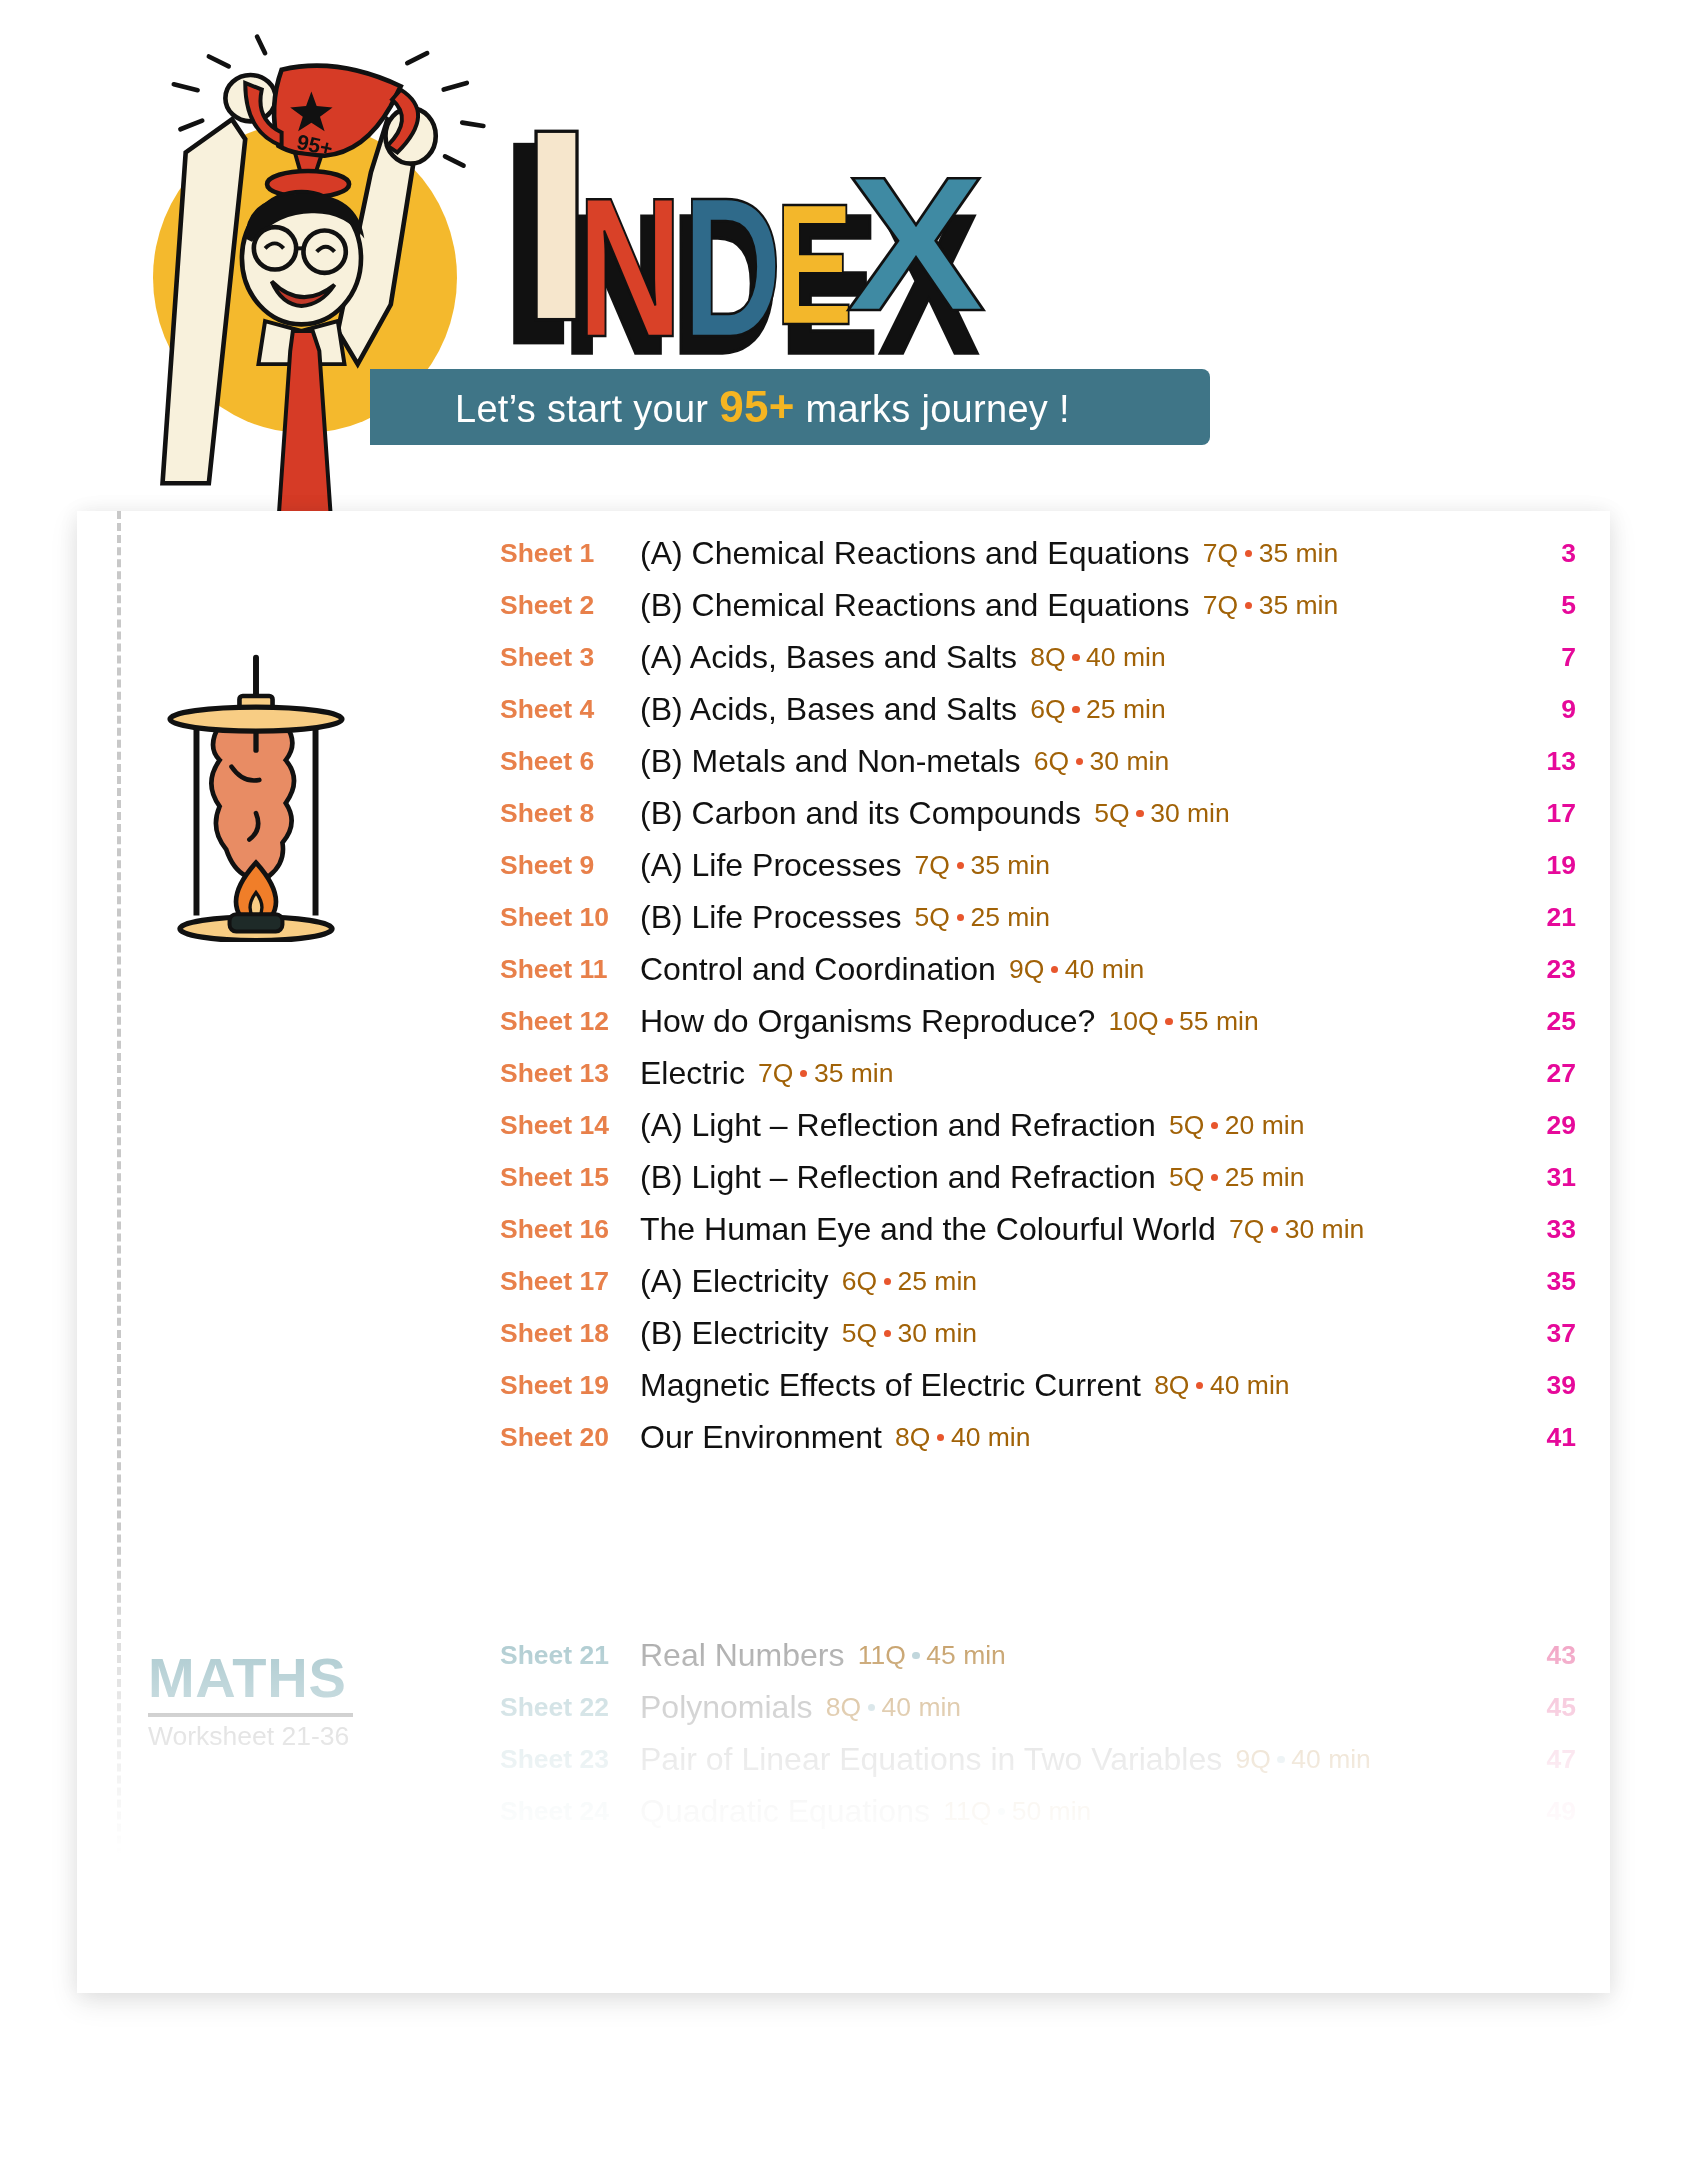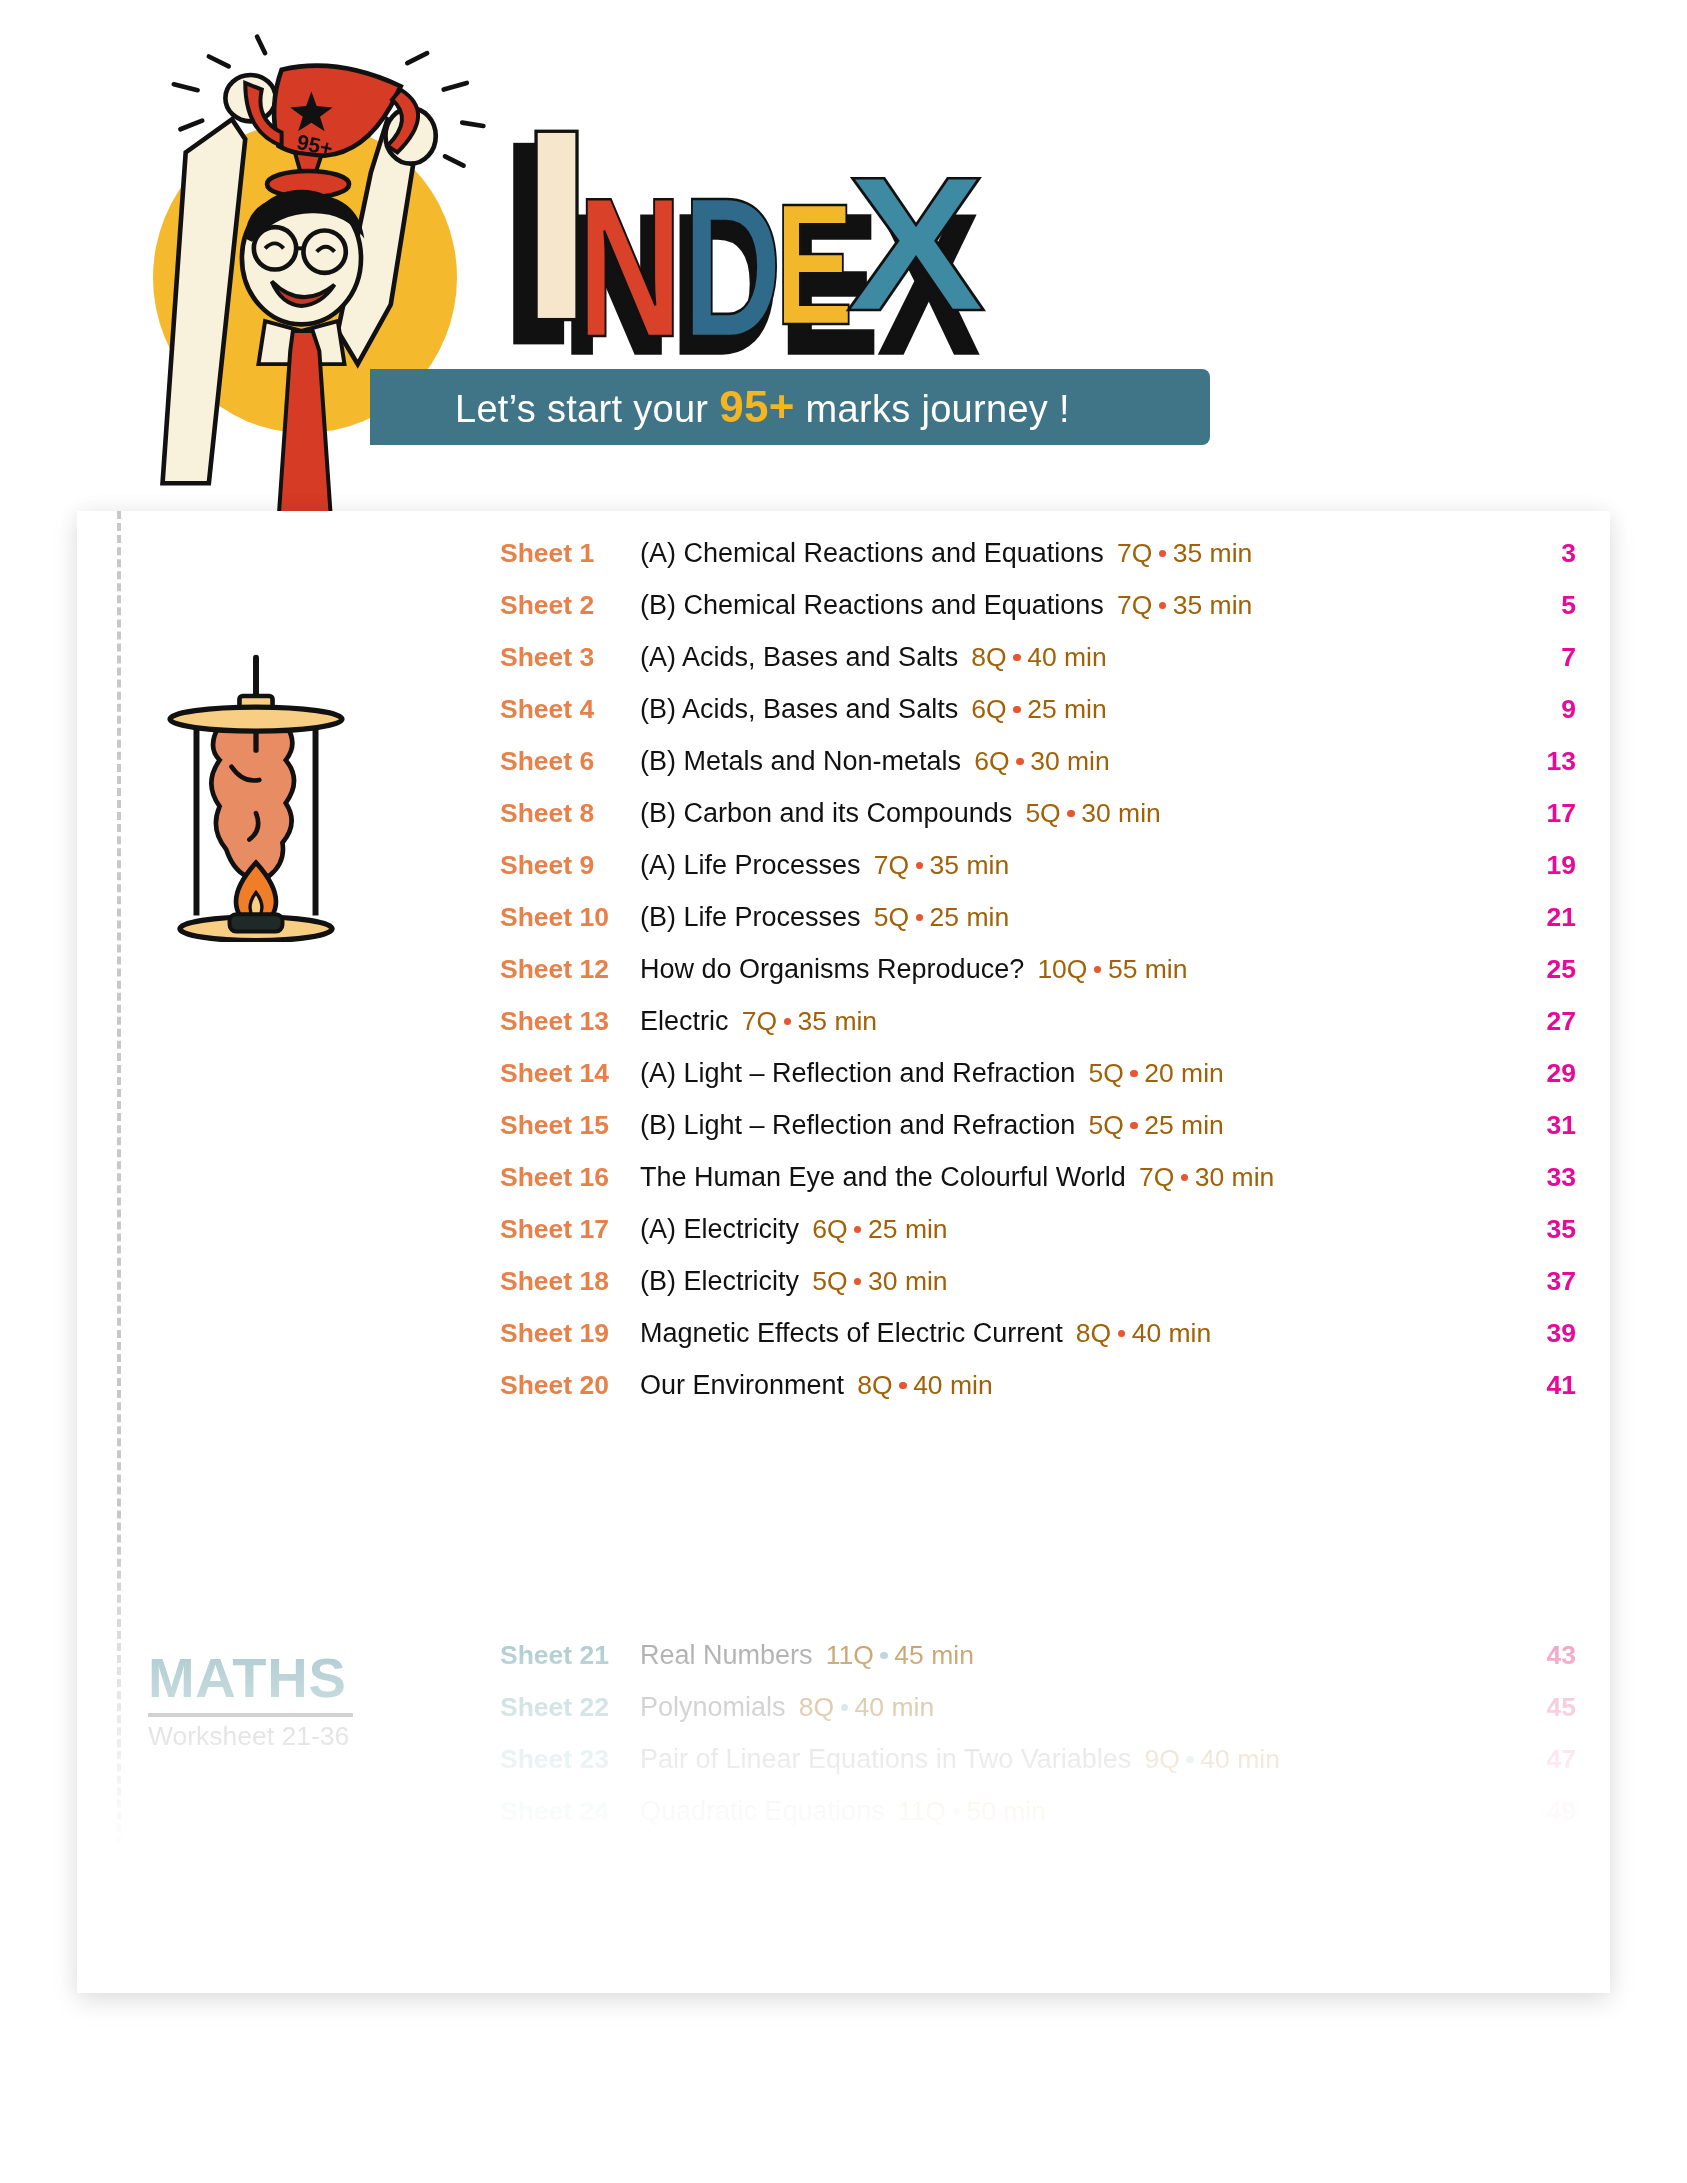--- a/index.html
+++ b/index.html
@@ -30,21 +30,21 @@
   .dashed { position: absolute; left: 40px; top: 0; height: 1429px; width: 0;
             border-left: 4px dashed #c8c8c8; }
   .section-head { position: absolute; left: 71px; }
   .section-title { font-weight: bold; font-size: 56px; line-height: 1; letter-spacing: 0.7px; margin: 0; }
   .section-rule { height: 4.6px; width: 251px; margin-top: 6.6px; }
   .section-sub { font-size: 26.5px; color: #6b6b6b; margin-top: 4px; }
 
   .rows { position: absolute; left: 423px; right: 34px; }
   .row { position: relative; height: 52px; display: flex; align-items: center; white-space: nowrap; }
   .row .sheet { font-weight: bold; font-size: 26.5px; width: 140px; flex: 0 0 140px; }
-  .row .title { font-size: 27px; color: #111111; }
+  .row .title { font-size: 32px; color: #111111; }
   .row .meta  { font-size: 26.5px; color: #a16207; margin-left: 13.2px; }
   .row .dot   { display: inline-block; width: 7.3px; height: 7.3px; border-radius: 50%;
                 margin: 0 6.6px; vertical-align: middle; position: relative; top: -1.3px; }
   .row .page  { position: absolute; right: 0; font-weight: bold; font-size: 26.5px; }
 
   .science .sheet { color: #e8804a; }
   .science .dot { background: #e8562d; }
   .science .page { color: #e6099a; }
 
   .maths .sheet { color: #7aaab3; }
@@ -182,20 +182,26 @@
         <span class="meta"><span>7Q</span><span class="dot"></span><span>35 min</span></span>
         <span class="page">19</span>
       </div>
     <div class="row">
         <span class="sheet">Sheet 10</span>
         <span class="title">(B) Life Processes</span>
         <span class="meta"><span>5Q</span><span class="dot"></span><span>25 min</span></span>
         <span class="page">21</span>
       </div>
     <div class="row">
+        <span class="sheet">Sheet 11</span>
+        <span class="title">Control and Coordination</span>
+        <span class="meta"><span>9Q</span><span class="dot"></span><span>40 min</span></span>
+        <span class="page">23</span>
+      </div>
+    <div class="row">
         <span class="sheet">Sheet 12</span>
         <span class="title">How do Organisms Reproduce?</span>
         <span class="meta"><span>10Q</span><span class="dot"></span><span>55 min</span></span>
         <span class="page">25</span>
       </div>
     <div class="row">
         <span class="sheet">Sheet 13</span>
         <span class="title">Electric</span>
         <span class="meta"><span>7Q</span><span class="dot"></span><span>35 min</span></span>
         <span class="page">27</span>

